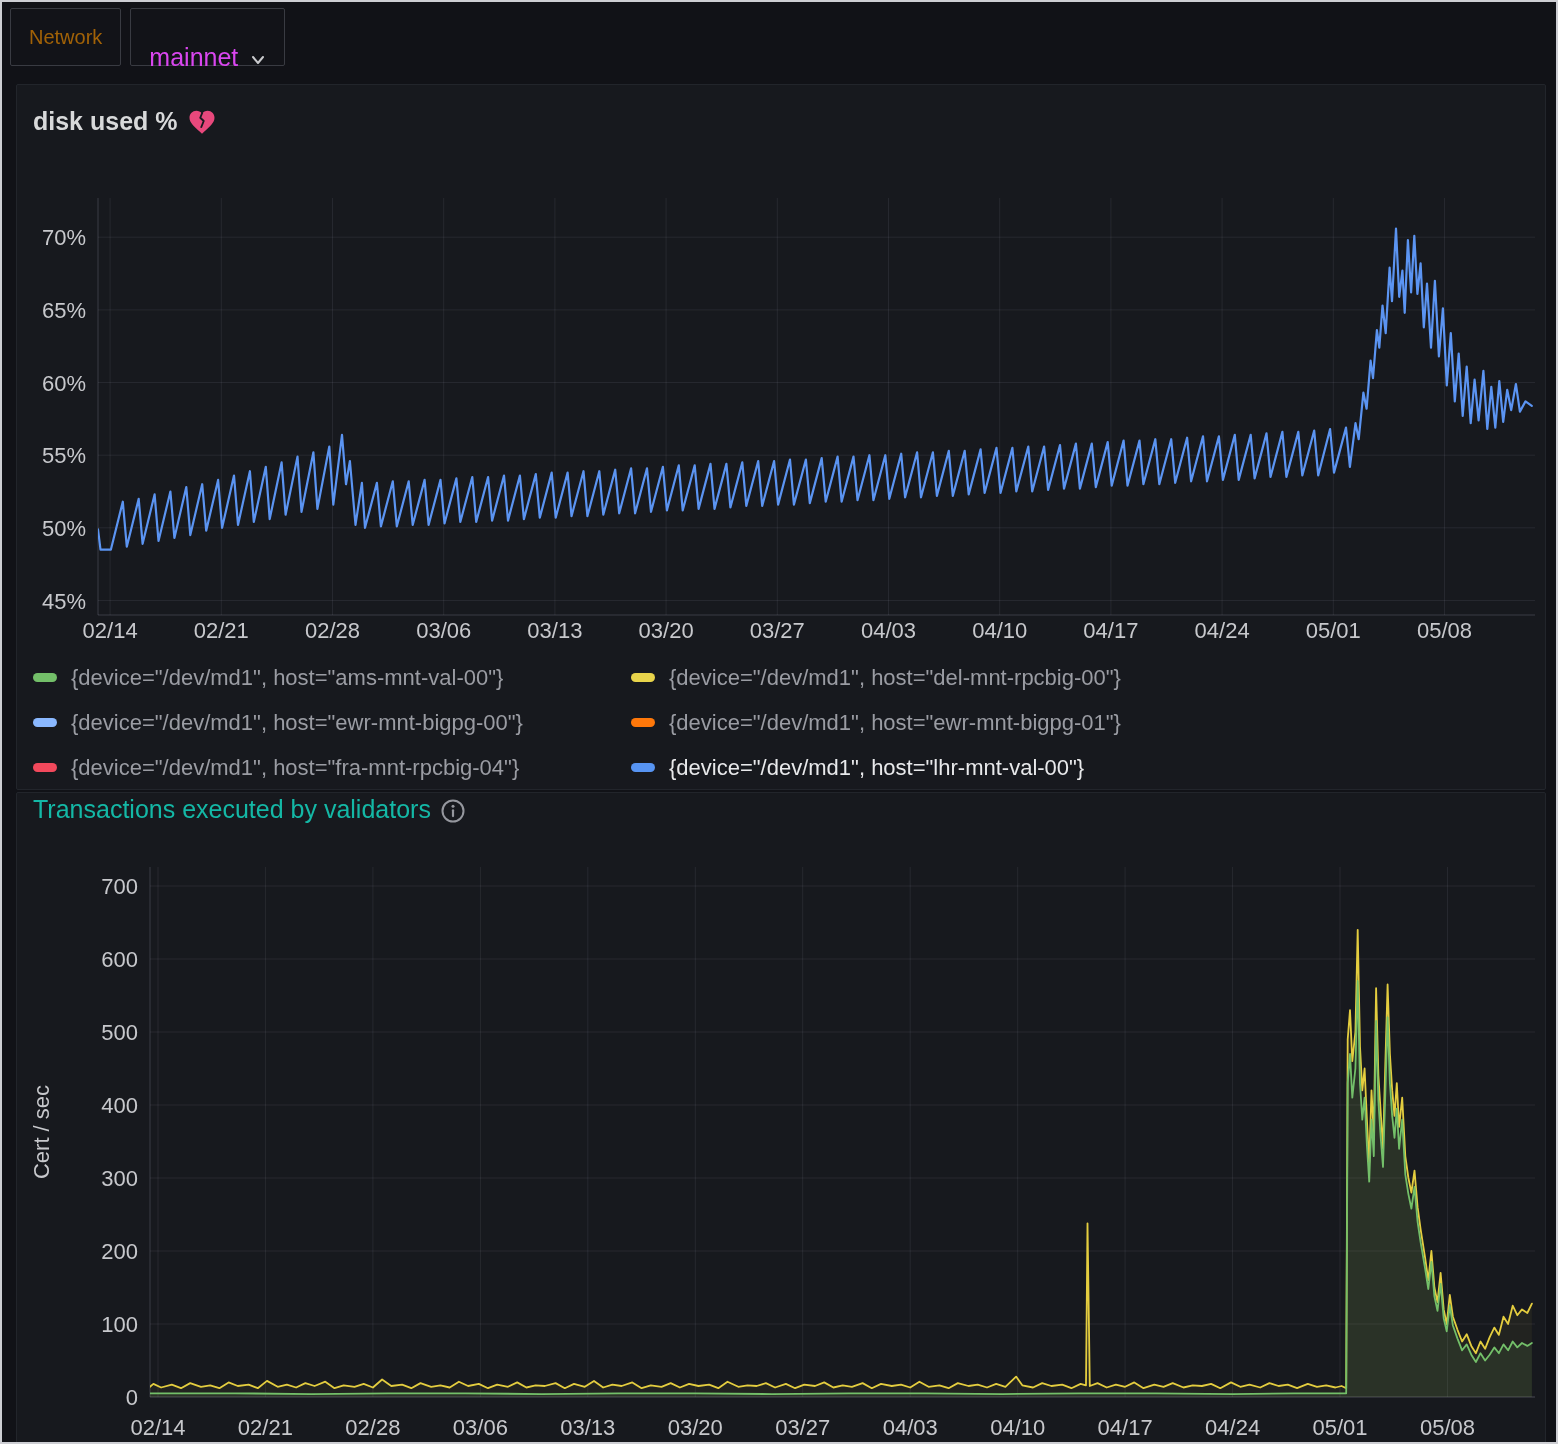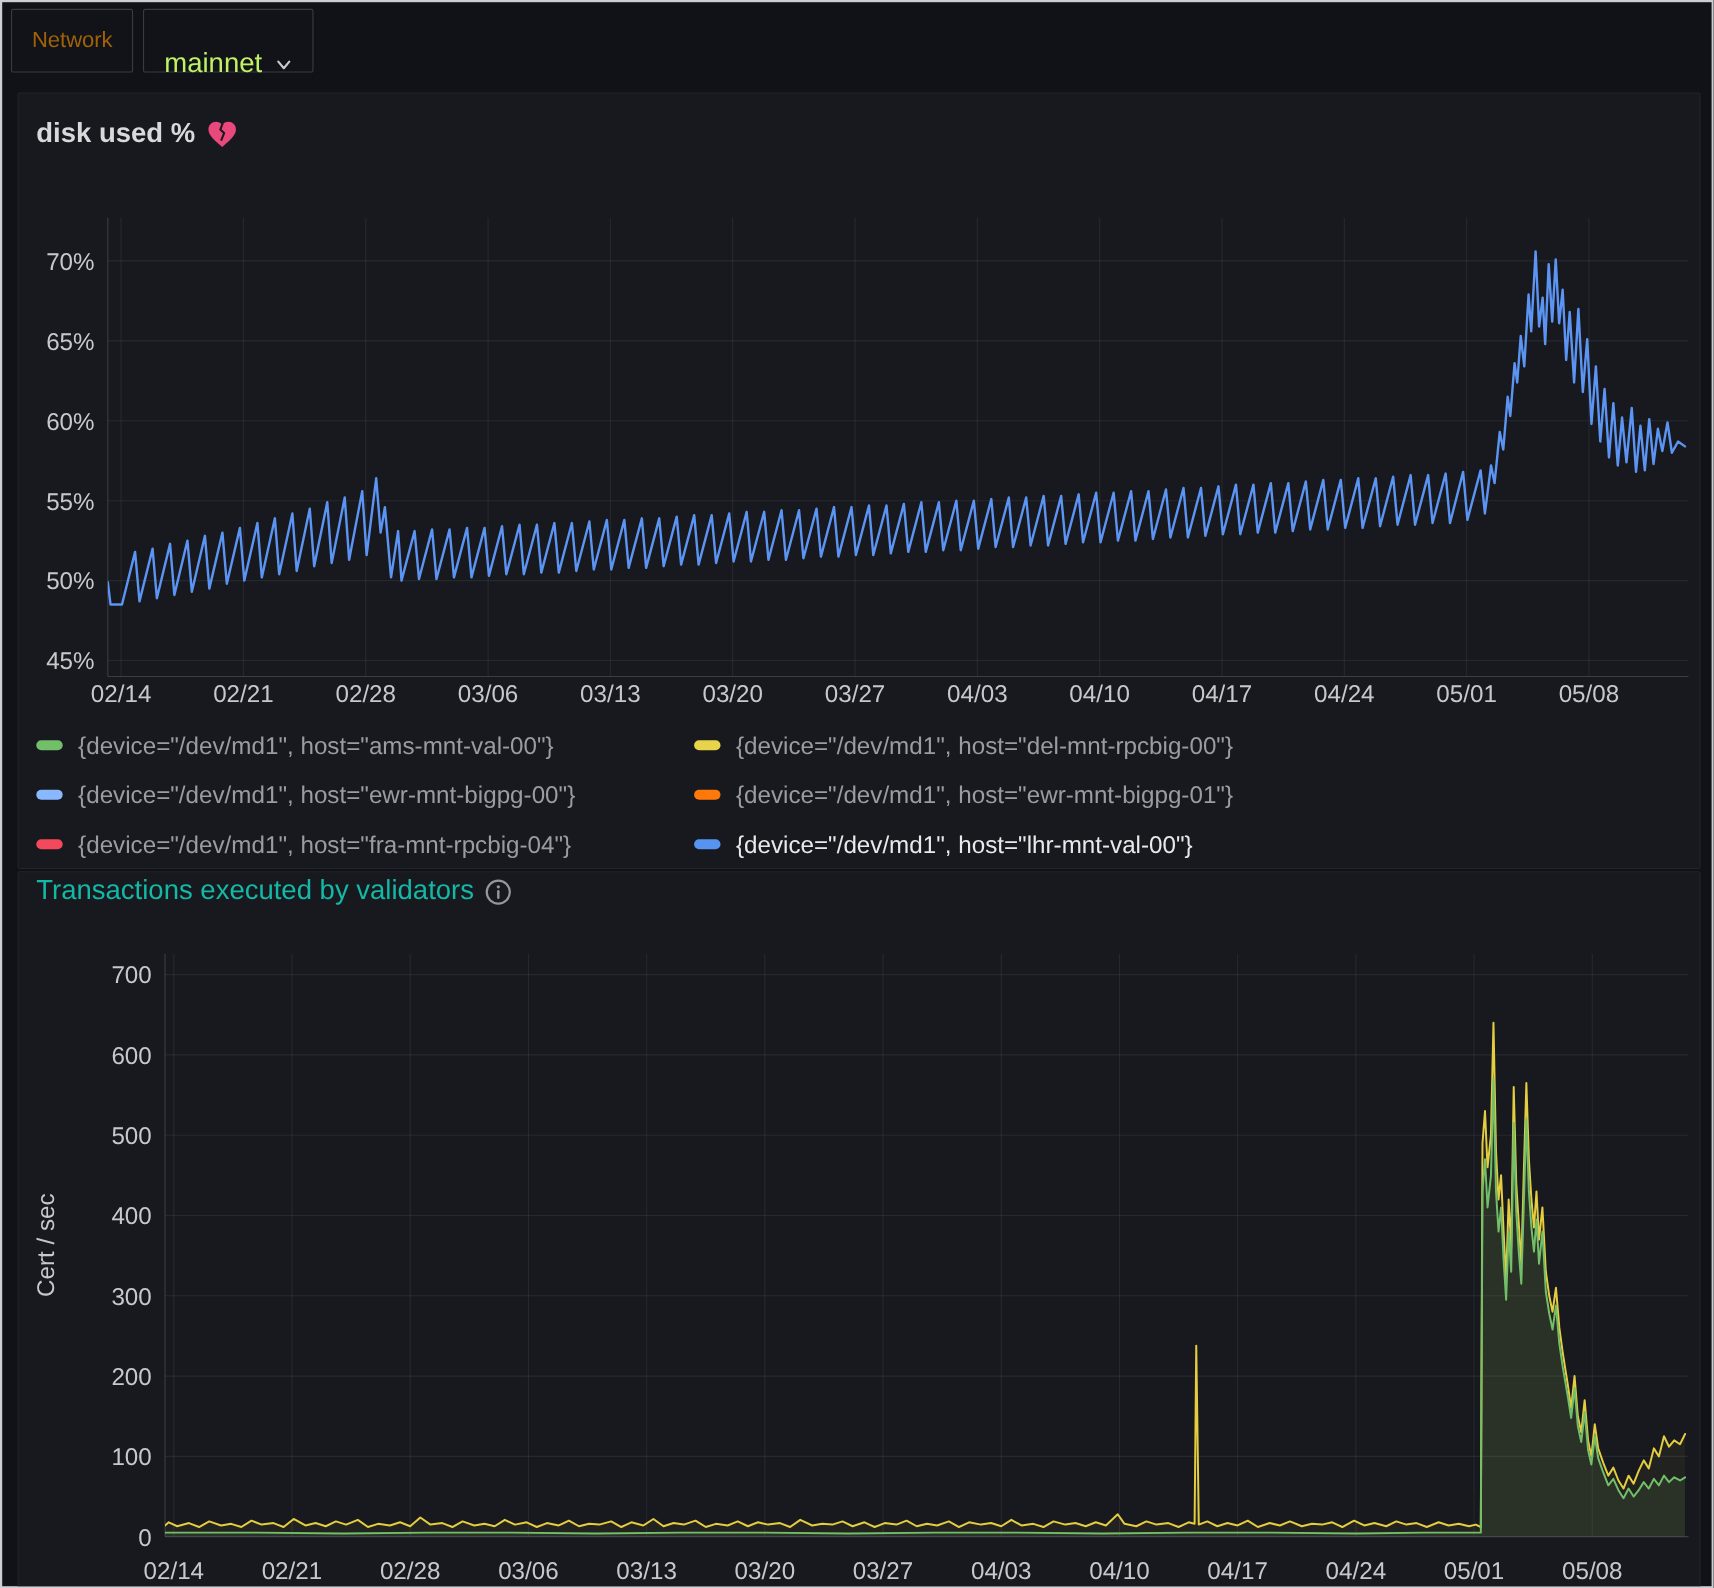--- a/index.html
+++ b/index.html
@@ -6,21 +6,21 @@
   #screen{
     position:relative;width:1558px;height:1444px;overflow:hidden;
     background:#111217;border:2px solid #cdced3;box-sizing:border-box;
     font-family:"Liberation Sans", sans-serif;
   }
   
   .topbar{position:absolute;left:8px;top:6px;height:64px;display:flex;gap:9px;}
   .varbox{display:flex;align-items:center;height:58px;padding:0 18px;
     border:1px solid #393b42;border-radius:2px;background:#121318;box-sizing:border-box;}
   .varlabel{color:#a16207;font-size:20px;font-weight:500;}
-  .varvalue{color:#bef264;font-size:25px;font-weight:400;display:flex;align-items:center;gap:12px;cursor:pointer;margin-top:40px;}
+  .varvalue{color:#d946ef;font-size:25px;font-weight:400;display:flex;align-items:center;gap:12px;cursor:pointer;margin-top:40px;}
   .chev{display:inline-block;margin-top:3px;}
   
   .panel{position:absolute;background:#17191e;border:1px solid #22252b;border-radius:2px;box-sizing:border-box;}
   #panel-disk{left:14px;top:82px;width:1530px;height:706px;}
   #panel-tx{left:14px;top:790px;width:1530px;height:656px;}
   .panel-title-row{position:absolute;left:16px;display:flex;align-items:center;gap:9px;}
   .panel-title{font-size:25px;font-weight:600;color:#d8d9da;white-space:nowrap;}
   .panel-title.dim{font-weight:500;color:#14b8a6;}
   .chart-wrap{position:absolute;}
   svg text.tick{font-family:"Liberation Sans",sans-serif;font-size:22px;fill:#c7c8cc;}

